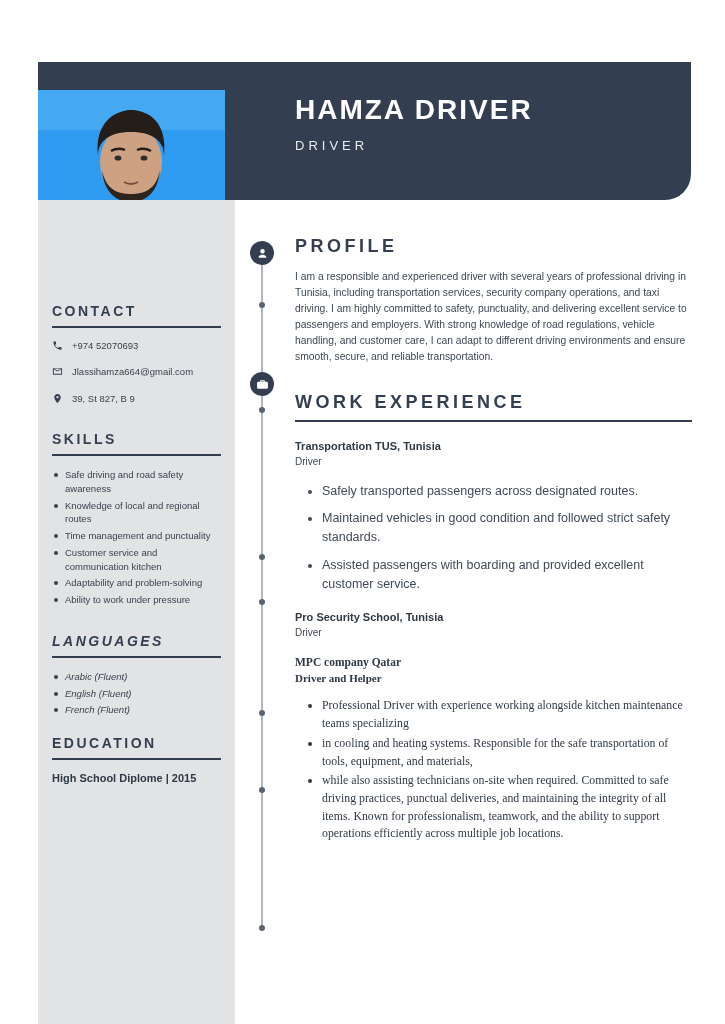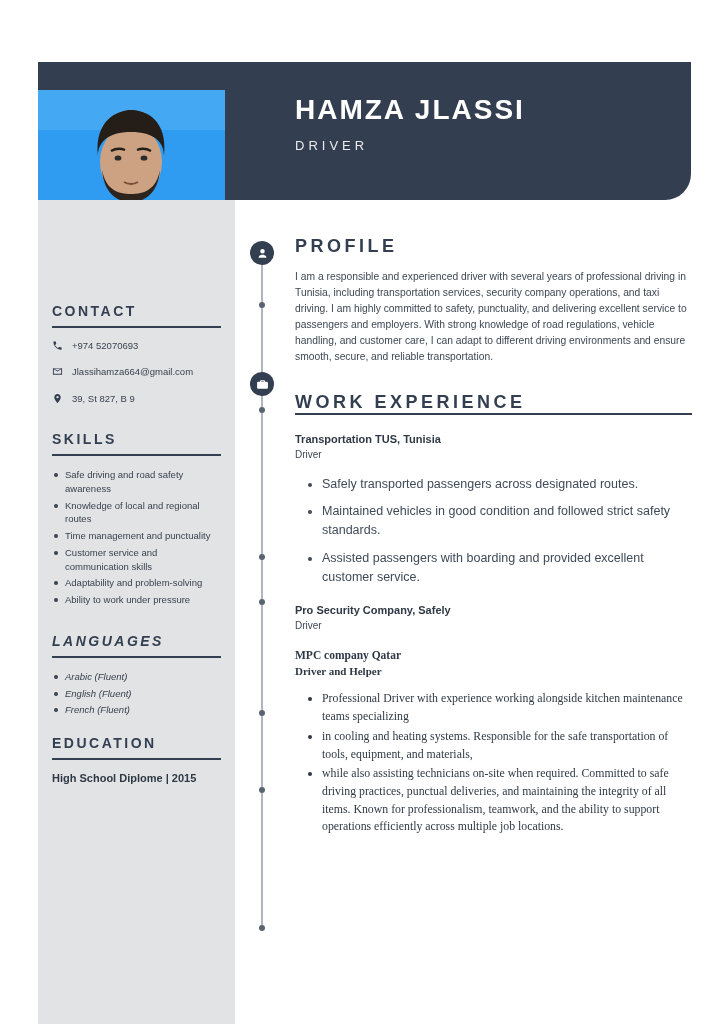--- a/index.html
+++ b/index.html
@@ -37,38 +37,38 @@
   
   .timeline-line { position:absolute; left:261px; top:252px; width:2px; height:678px; background:#b0b6be; }
   .node { position:absolute; left:250px; width:24px; height:24px; border-radius:50%;
           background:#333f50; display:flex; align-items:center; justify-content:center; }
   .dot { position:absolute; left:259px; width:6px; height:6px; border-radius:50%; background:#5a6470; }
 
   
   .main { position:absolute; left:295px; top:236px; width:397px; }
   .main-heading { font-size:18px; font-weight:700; letter-spacing:3.5px; color:#333f50; }
   .profile-text { margin-top:12px; font-size:10.3px; line-height:1.55; color:#3d4754; }
-  .work-heading-wrap { margin-top:27px; border-bottom:2px solid #333f50; }
+  .work-heading-wrap { margin-top:27px; padding-bottom:7px; border-bottom:2px solid #333f50; }
   .company { margin-top:18px; font-size:11px; font-weight:700; color:#2f3945; }
   .role { margin-top:4px; font-size:10px; color:#3d4754; }
   .job-bullets { margin-top:15px; padding-left:27px; font-size:12.5px; line-height:1.5; color:#3f4a59; }
   .job-bullets li { margin-bottom:9px; }
   .serif .company { font-family:"Liberation Serif", serif; font-size:11.5px; }
   .serif .role { font-family:"Liberation Serif", serif; font-size:11px; font-weight:700; color:#2f3945; }
   .serif .job-bullets { font-family:"Liberation Serif", serif; font-size:11.8px; color:#2f3945; margin-top:13px; }
   .serif .job-bullets li { margin-bottom:2px; }
 </style>
 </head>
 <body>
 
 <div class="page">
 
   <div class="header-band">
     <div class="header-inner">
-      <div class="name">HAMZA JLASSI</div>
+      <div class="name">HAMZA DRIVER</div>
       <div class="job-title">DRIVER</div>
     </div>
   </div>
 
   <div class="photo">
     <svg viewBox="0 0 187 172">
       <rect width="187" height="172" fill="#2f9bf1"></rect>
       <rect width="187" height="40" fill="#45a8f3"></rect>
 
       <path d="M18 172 C 35 122, 70 112, 93 112 C 116 112, 151 122, 169 172 Z" fill="#7d7f83"></path>
@@ -113,21 +113,21 @@
         <span>39, St 827, B 9</span>
       </div>
     </section>
 
     <section class="side-section">
       <div class="side-heading">SKILLS</div>
       <ul class="side-list">
         <li>Safe driving and road safety awareness</li>
         <li>Knowledge of local and regional routes</li>
         <li>Time management and punctuality</li>
-        <li>Customer service and communication skills</li>
+        <li>Customer service and communication kitchen</li>
         <li>Adaptability and problem-solving</li>
         <li>Ability to work under pressure</li>
       </ul>
     </section>
 
     <section class="side-section" style="margin-bottom:18px;font-style:italic;">
       <div class="side-heading">LANGUAGES</div>
       <ul class="side-list">
         <li>Arabic (Fluent)</li>
         <li>English (Fluent)</li>
@@ -177,21 +177,21 @@
         <div class="company">Transportation TUS, Tunisia</div>
         <div class="role">Driver</div>
         <ul class="job-bullets">
           <li>Safely transported passengers across designated routes.</li>
           <li>Maintained vehicles in good condition and followed strict safety standards.</li>
           <li>Assisted passengers with boarding and provided excellent customer service.</li>
         </ul>
       </div>
 
       <div class="job" style="margin-top:14px;">
-        <div class="company">Pro Security Company, Safely</div>
+        <div class="company">Pro Security School, Tunisia</div>
         <div class="role">Driver</div>
       </div>
 
       <div class="job serif" style="margin-top:18px;">
         <div class="company">MPC company Qatar</div>
         <div class="role">Driver and Helper</div>
         <ul class="job-bullets">
           <li>Professional Driver with experience working alongside kitchen maintenance teams specializing</li>
           <li>in cooling and heating systems. Responsible for the safe transportation of tools, equipment, and materials,</li>
           <li>while also assisting technicians on-site when required. Committed to safe driving practices, punctual deliveries, and maintaining the integrity of all items. Known for professionalism, teamwork, and the ability to support operations efficiently across multiple job locations.</li>

